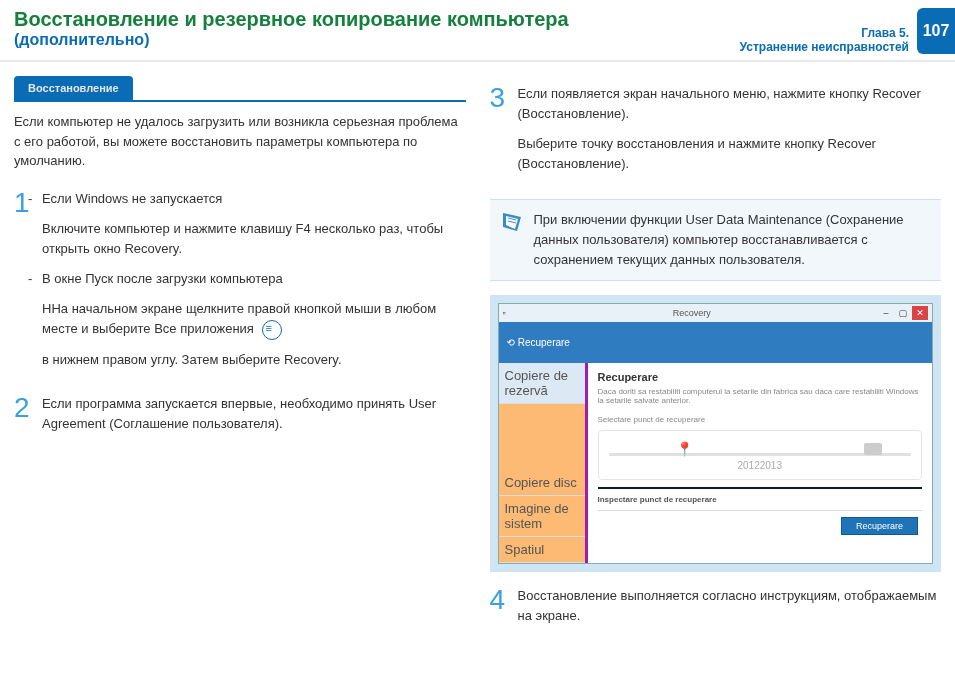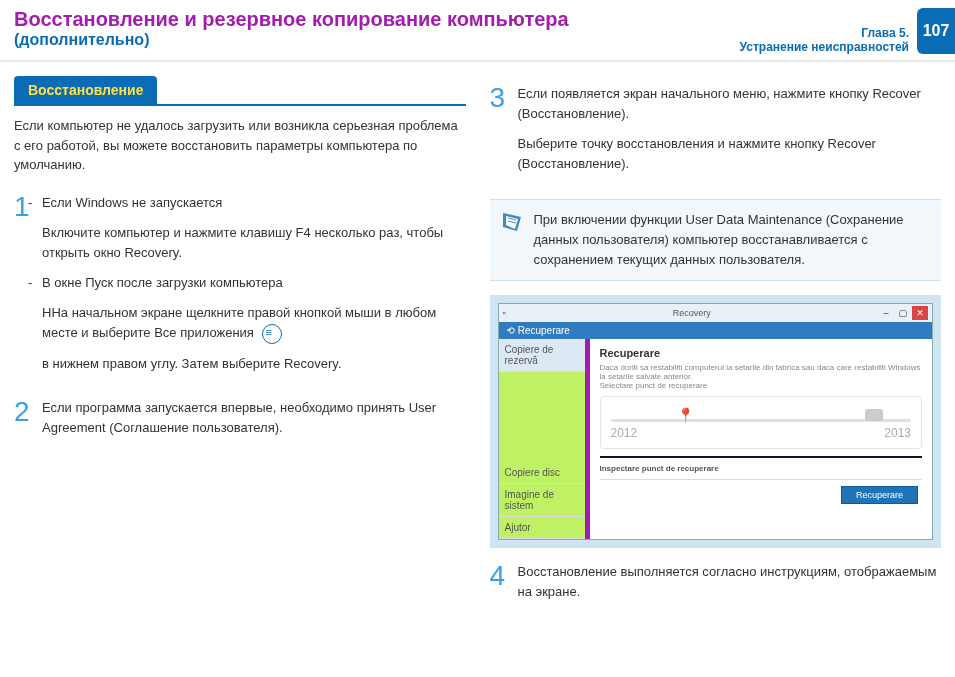--- a/index.html
+++ b/index.html
@@ -1,25 +1,25 @@
 <!DOCTYPE html>
 <html><head>
 <meta charset="utf-8">
 <style>
 body{margin:0;font-family:Arial,sans-serif;font-size:13px;color:#333;background:#fff;width:955px}
 .header{display:flex;justify-content:space-between;align-items:flex-start;padding:8px 0 6px 14px}
-.title{color:#a21caf;font-weight:bold;font-size:20px;line-height:1.15}
+.title{color:#15803d;font-weight:bold;font-size:20px;line-height:1.15}
 .subtitle{color:#0a6cb5;font-weight:bold;font-size:16px}
 .header-right{display:flex;align-items:flex-end}
 .chapter{color:#0a6cb5;font-size:12px;text-align:right;font-weight:bold;margin-right:8px}
 .page-badge{background:#0a6cb5;color:#fff;width:38px;height:46px;border-radius:6px 0 0 6px;display:flex;align-items:center;justify-content:center;font-size:16px;font-weight:bold}
 .bar{height:2px;background:#e8e8e8;margin:0 0 14px 0}
 .content{display:flex;gap:24px;padding:0 14px}
 .col{flex:1;min-width:0}
-.section-tag{background:#0a6cb5;color:#fde047;font-weight:bold;padding:6px 14px;border-radius:4px 4px 0 0;display:inline-block;font-size:14px}
+.section-tag{background:#0a6cb5;color:#e5e5e5;font-weight:bold;padding:6px 14px;border-radius:4px 4px 0 0;display:inline-block;font-size:11px}
 .section-line{height:2px;background:#0a6cb5}
 .intro{margin:10px 0 18px 0;line-height:1.5}
 .step{display:flex;margin:8px 0 14px 0}
 .num{color:#3aa0e0;font-size:28px;font-weight:300;width:28px;flex-shrink:0;line-height:1}
 .step-body{flex:1;line-height:1.55}
 .step-body p{margin:0 0 10px 0}
 .sub{margin-left:14px;position:relative}
 .sub::before{content:"-";position:absolute;left:-14px;top:0}
 .more-icon{display:inline-flex;width:18px;height:18px;border:1.5px solid #0a6cb5;border-radius:50%;margin-left:4px;vertical-align:middle;position:relative}
 .more-icon::after{content:"≡";color:#0a6cb5;font-size:11px;position:absolute;left:3px;top:-1px}
@@ -27,33 +27,33 @@
 .note-box{background:#f2f7fb;border-top:1px solid #cfe1ee;border-bottom:1px solid #cfe1ee;padding:10px 14px 10px 44px;position:relative;margin:14px 0;line-height:1.55}
 .note-icon{position:absolute;left:10px;top:10px;width:24px;height:24px}
 .note-icon svg{width:100%;height:100%}
 .screenshot{background:#cfe5f4;padding:8px;margin:6px 0 14px 0}
 .win{background:#fff;border:1px solid #8aa}
 .win-titlebar{display:flex;align-items:center;background:#e8f0f8;height:18px;font-size:9px;padding:0 4px;justify-content:space-between}
 .win-titlebar .t{flex:1;text-align:center;color:#555}
 .win-ctrl{display:flex;gap:1px}
 .win-ctrl span{width:16px;height:14px;display:inline-flex;align-items:center;justify-content:center;font-size:9px}
 .win-ctrl .close{background:#d94545;color:#fff}
-.win-sub{background:#2f7cc1;color:#fff;font-size:10px;padding:3px 8px}
+.win-sub{background:#2f7cc1;color:#fff;font-size:10px;padding:15px 8px}
 .win-body{display:flex;min-height:200px}
-.win-side{width:86px;background:#bef264;border-right:5px solid #a21caf;font-size:10px}
+.win-side{width:86px;background:#fdba74;border-right:3px solid #a21caf;font-size:13px}
 .side-item{padding:5px 6px;border-bottom:1px solid #ddd;color:#555}
 .side-item.active{background:#dce9f5}
 .win-main{flex:1;padding:8px 10px;font-size:9px;color:#555}
 .win-main h4{font-size:11px;margin:0 0 4px 0;color:#333}
-.win-main .desc{font-size:8px;color:#888;}
+.win-main .desc{font-size:8px;color:#888;margin-bottom:10px}
 .timeline{border:1px solid #e5e5e5;border-radius:4px;padding:14px 10px 8px;margin:6px 0;position:relative}
 .tl-line{height:3px;background:#e0e0e0;border-radius:2px;margin:8px 0 4px}
 .tl-pin{position:absolute;left:24%;top:10px;color:#4a0;font-size:14px}
 .tl-disk{position:absolute;right:12%;top:12px;width:18px;height:12px;background:#ccc;border-radius:2px}
-.tl-years{display:flex;justify-content:space-between;font-size:12px;color:#aaa}
+.tl-years{display:flex;justify-content:center;font-size:10px;color:#aaa}
 .info-row{background:#7fa5c4;color:#fff;padding:3px 8px;font-size:8px;margin:4px 0;border-radius:2px}
 .opt-section{border-top:2px solid #0f172a;padding-top:6px;margin-top:7px}
 .opt-row{display:flex;justify-content:space-between;align-items:center;margin:3px 0;font-size:8px}
 .toggle{display:flex;align-items:center;gap:2px}
 .toggle .off{background:#888;color:#fff;padding:1px 4px;font-size:7px}
 .toggle .on{background:#c5e0b4;color:#555;padding:1px 4px;font-size:7px}
 .recover-btn{background:#1f74b8;color:#fff;border:1px solid #0a5a94;padding:3px 14px;font-size:9px;float:right;margin:6px 4px}
 </style>
 </head>
 <body>
@@ -129,21 +129,21 @@
      <span class="close">✕</span>
     </span>
    </div>
    <div class="win-sub"><span>⟲ </span><span>Recuperare</span></div>
    <div class="win-body">
     <div class="win-side" style="display:flex;flex-direction:column;justify-content:space-between">
      <div class="side-item active">Copiere de rezervă</div>
      <div>
       <div class="side-item">Copiere disc</div>
       <div class="side-item">Imagine de sistem</div>
-      <div class="side-item">Ajutor</div>
+      <div class="side-item">Spatiul</div>
      </div>
     </div>
     <div class="win-main">
      <h4>Recuperare</h4>
      <div class="desc">Daca doriti sa restabiliti computerul la setarile din fabrica sau daca care restabiliti Windows la setarile salvate anterior.</div>
      <div style="font-size:8px;color:#888">Selectare punct de recuperare</div>
      <div class="timeline">
       <span class="tl-pin">📍</span>
       <span class="tl-disk"></span>
       <div class="tl-line"></div>

